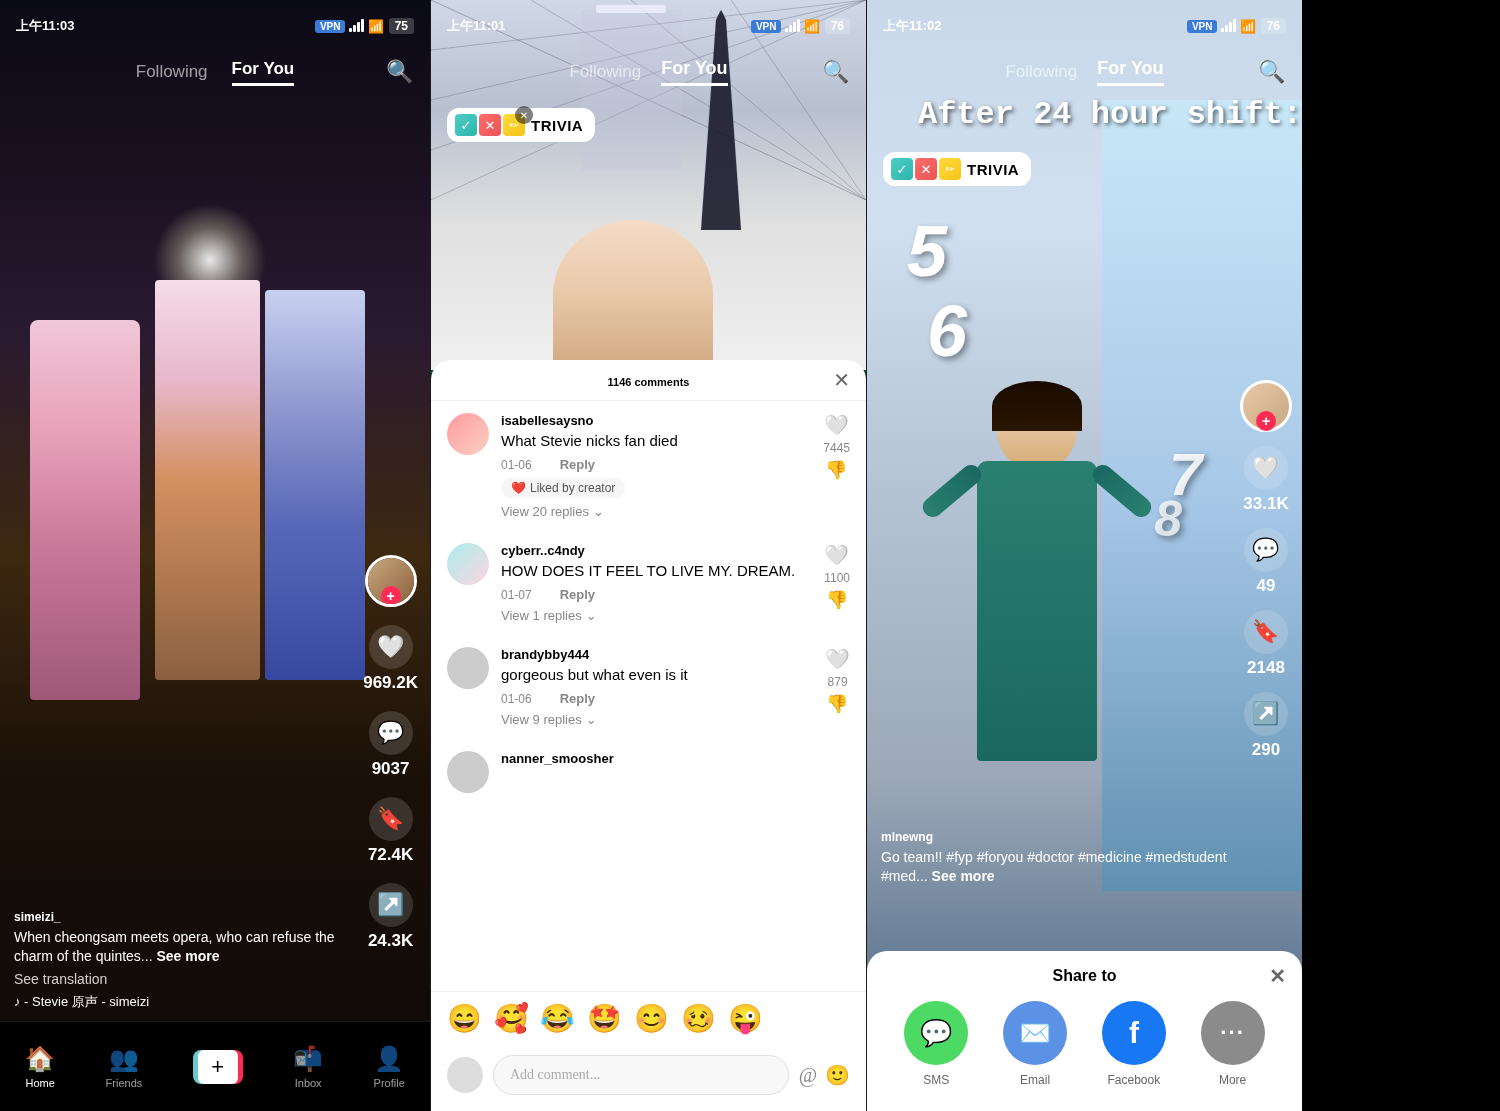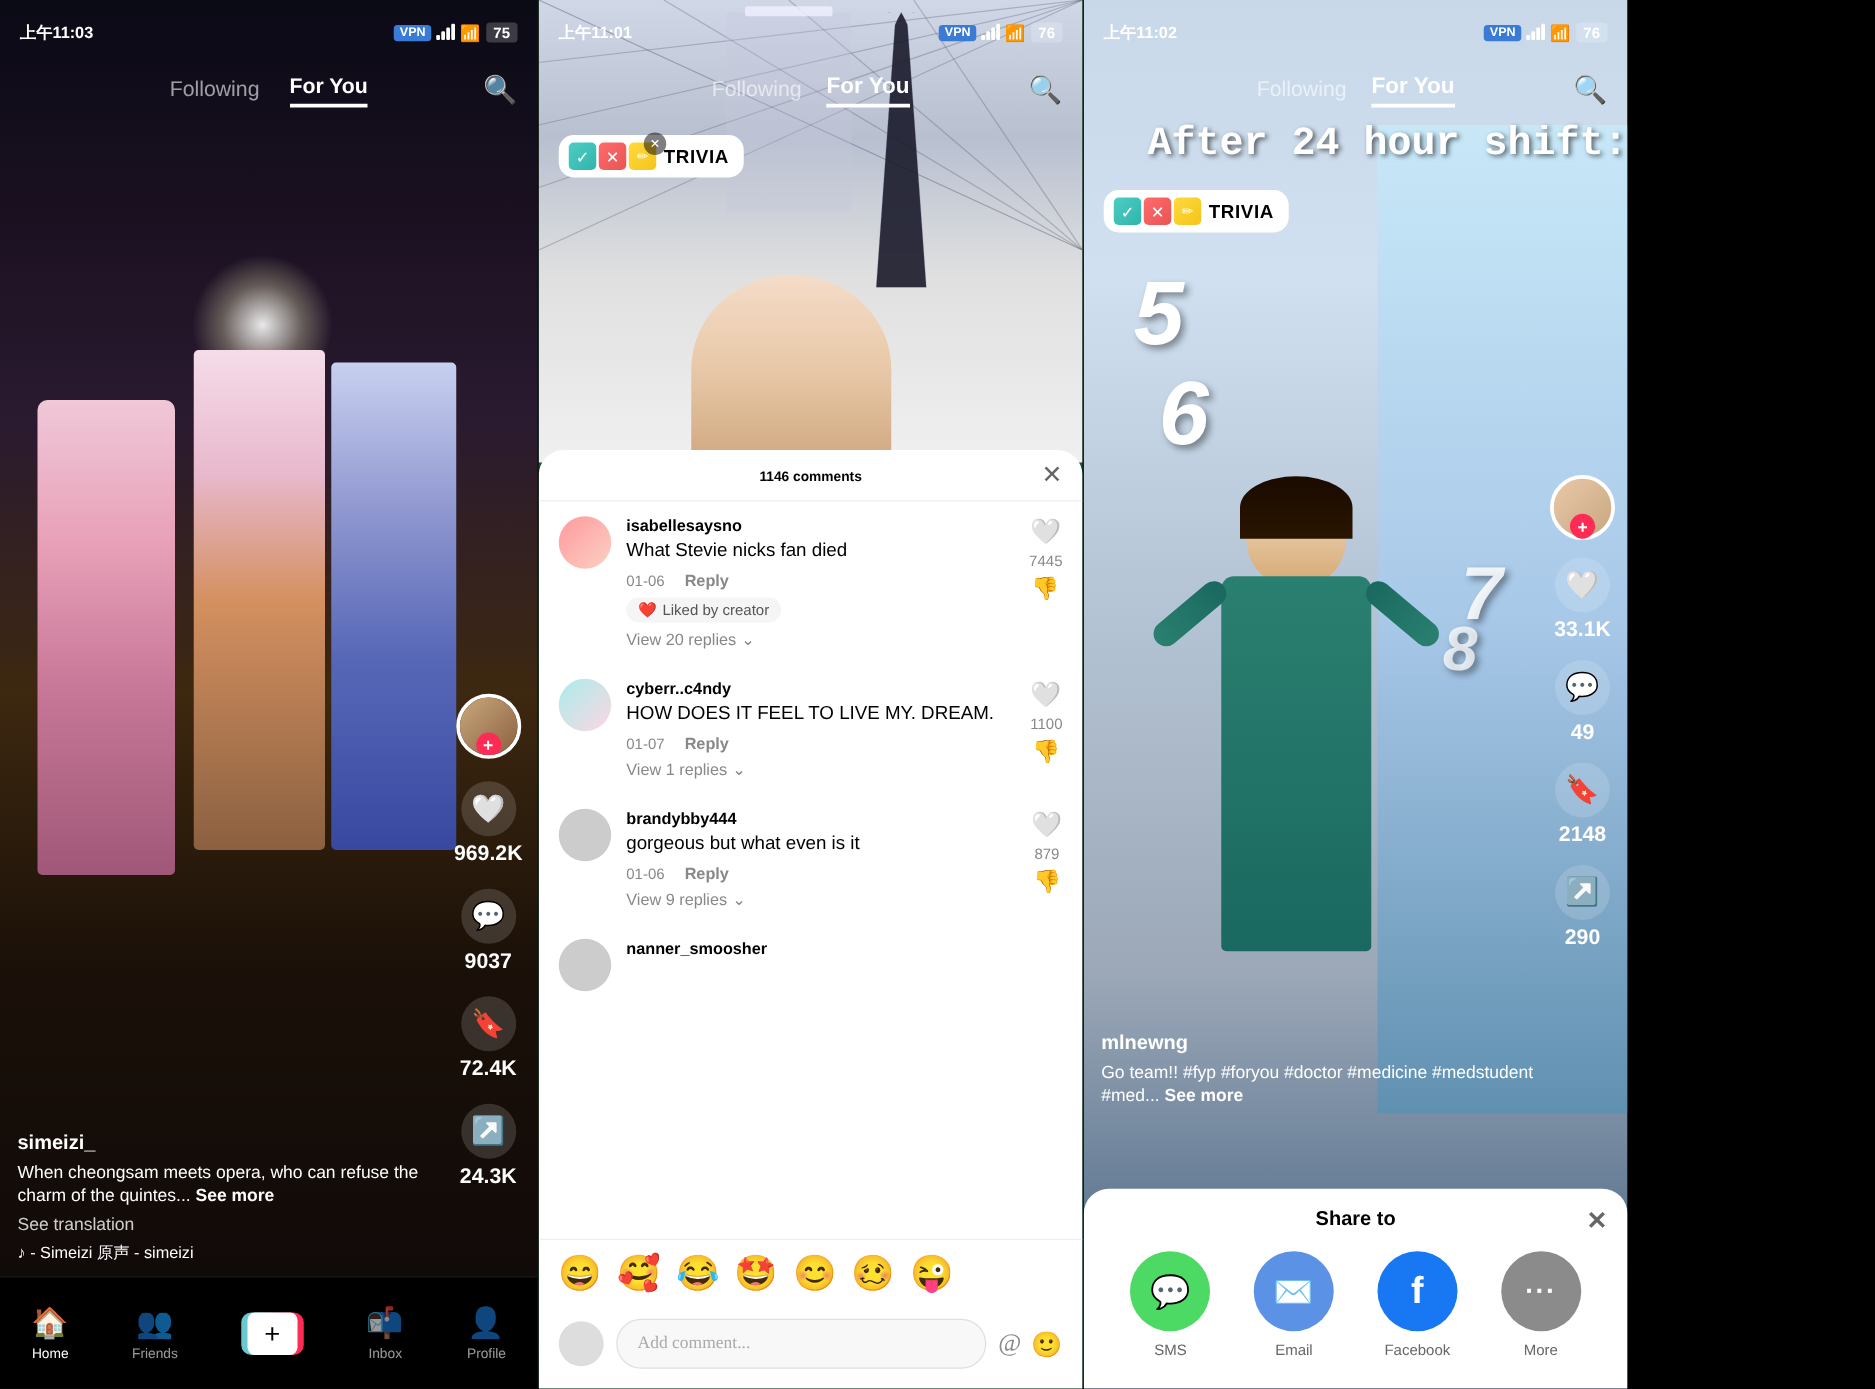--- a/index.html
+++ b/index.html
@@ -220,21 +220,21 @@
     .bottom-info {
       position: absolute;
       bottom: 100px;
       left: 14px;
       right: 70px;
       z-index: 10;
     }
 
     .username {
       color: #fff;
-      font-size: 16px;
+      font-size: 12px;
       font-weight: 700;
       margin-bottom: 4px;
     }
 
     .description {
       color: #fff;
       font-size: 14px;
       line-height: 1.4;
       margin-bottom: 4px;
     }
@@ -430,21 +430,21 @@
     .comment-text {
       font-size: 15px;
       color: #000;
       line-height: 1.4;
       margin-bottom: 6px;
     }
 
     .comment-meta {
       display: flex;
       align-items: center;
-      gap: 16px;
+      gap: 28px;
       margin-bottom: 6px;
     }
 
     .comment-date {
       font-size: 12px;
       color: #888;
     }
 
     .comment-reply-btn {
       font-size: 13px;
@@ -820,21 +820,21 @@
     </div>
 
     <div class="bottom-info">
       <div class="username">simeizi_</div>
       <div class="description">
         <span>When cheongsam meets opera, who can refuse the charm of the quintes...</span>
         <span class="see-more">See more</span>
       </div>
       <div class="see-translation">See translation</div>
       <div class="music-info">
-        <span>♪  - Simeizi   原声 - simeizi</span>
+        <span>♪  - Stevie   原声 - simeizi</span>
       </div>
     </div>
 
     <div class="bottom-nav">
       <div class="nav-tab">
         <span class="nav-tab-icon">🏠</span>
         <span class="nav-tab-label">Home</span>
       </div>
       <div class="nav-tab inactive">
         <span class="nav-tab-icon">👥</span>

